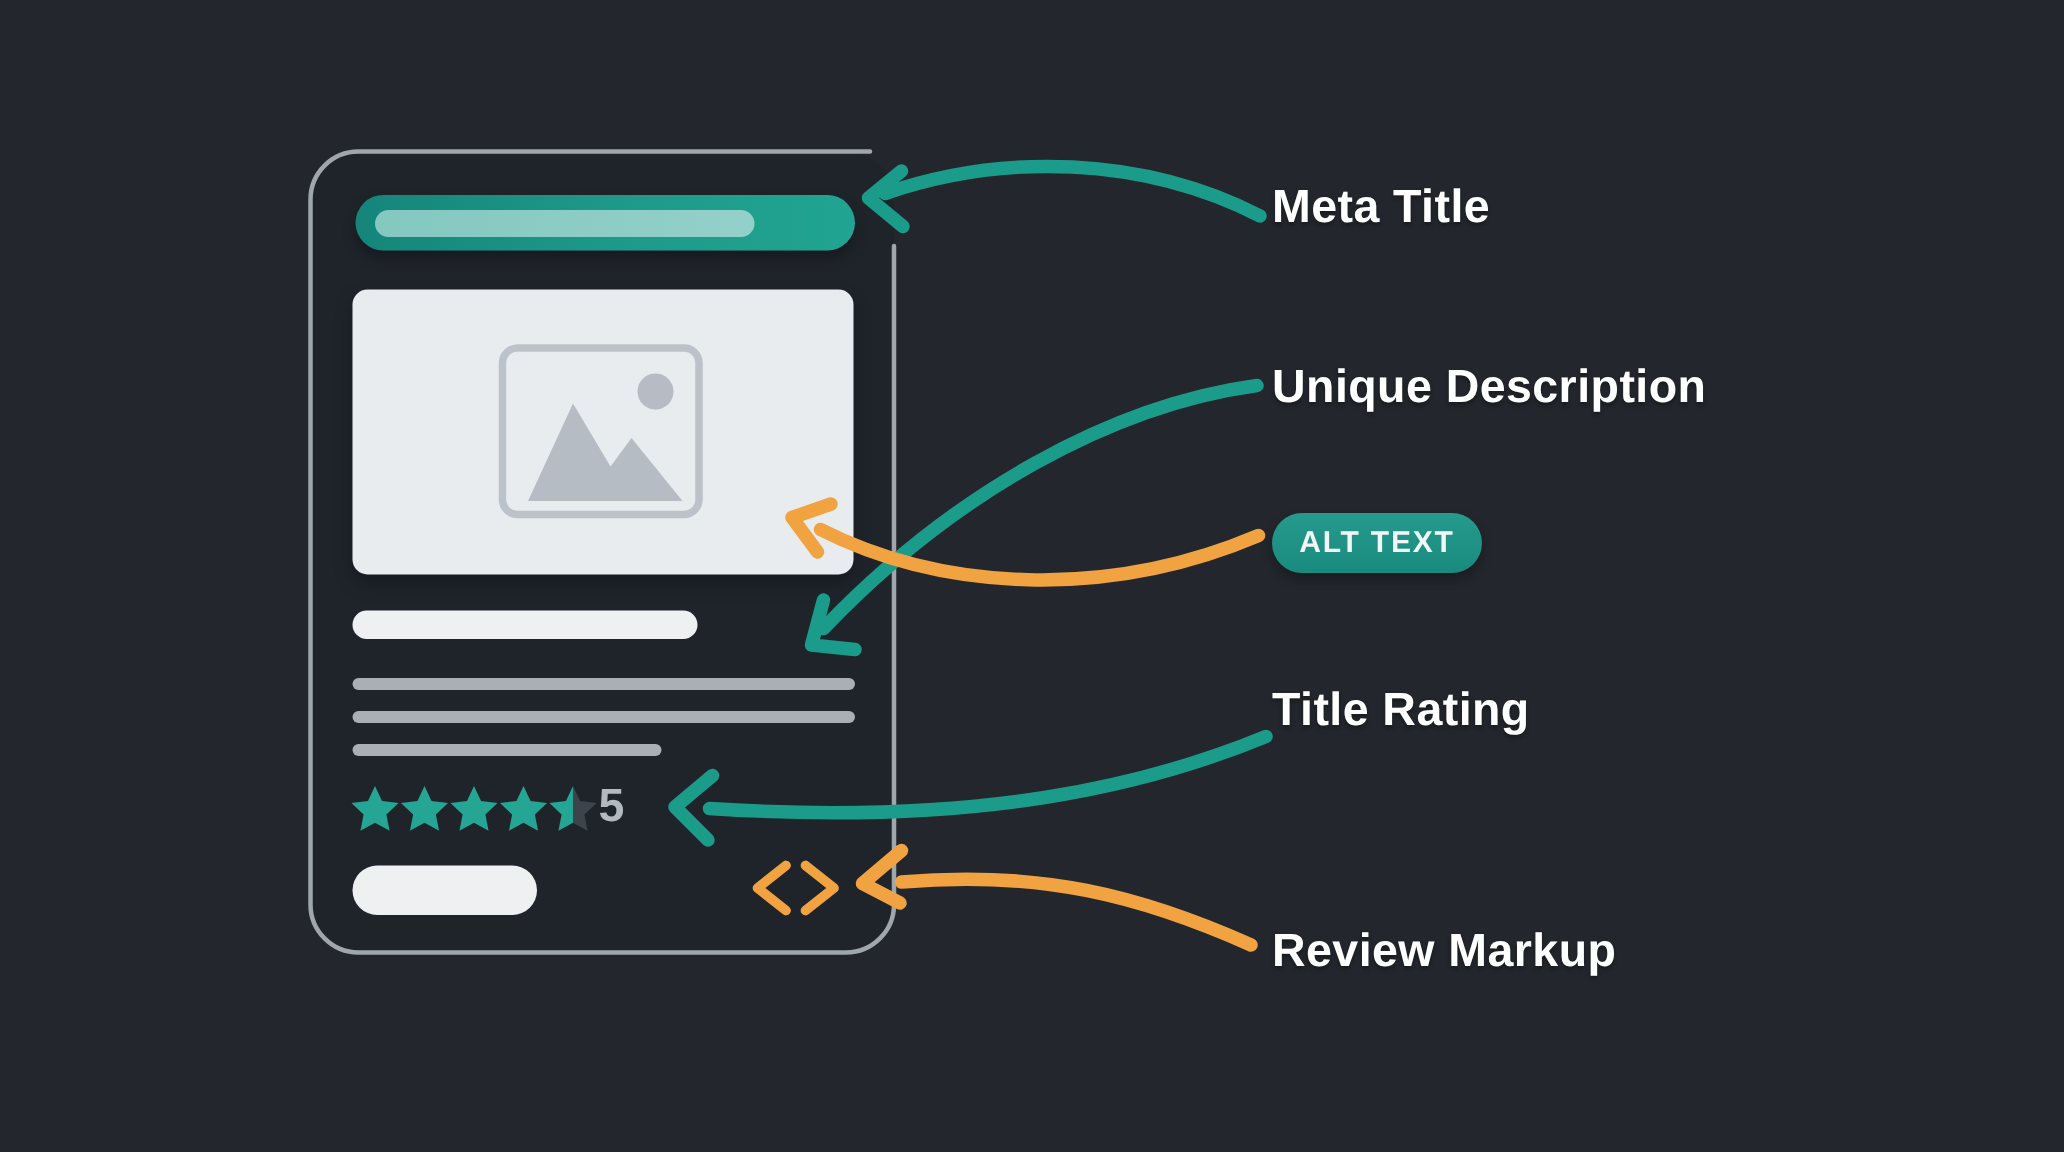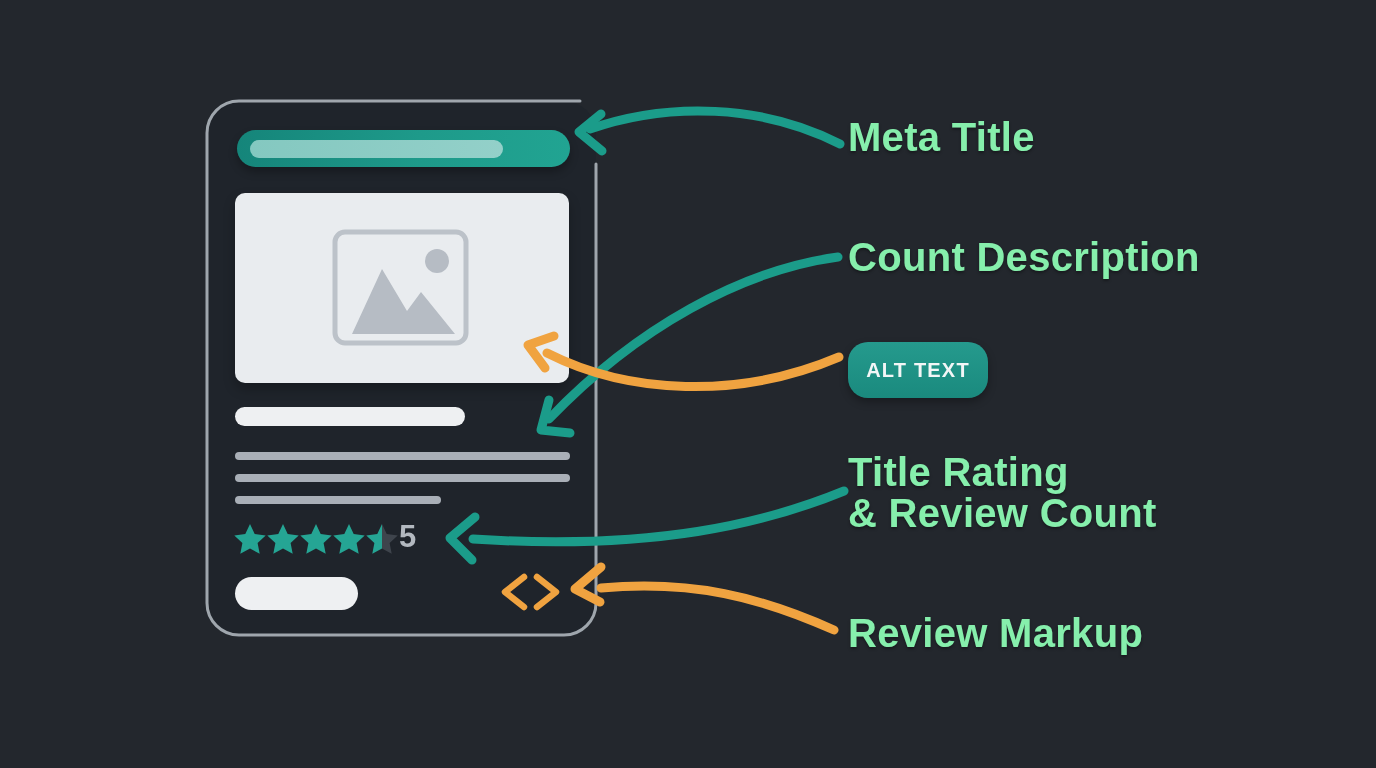--- a/index.html
+++ b/index.html
@@ -68,37 +68,37 @@
   }
   .cta-button {
     left: 235px; top: 577px;
     width: 123px; height: 33px;
     border-radius: 17px;
     background: #eef0f2;
   }
 
   
   .anno-label {
-    color: #86efac;
-    font-size: 40px;
+    color: #ffffff;
+    font-size: 31px;
     font-weight: 700;
     letter-spacing: 0.3px;
     line-height: 41px;
     white-space: nowrap;
     text-shadow: 0 2px 3px rgba(0,0,0,0.35);
   }
   .lbl-meta   { left: 848px; top: 117px; }
   .lbl-desc   { left: 848px; top: 237px; }
   .lbl-rating { left: 848px; top: 452px; }
   .lbl-schema { left: 848px; top: 613px; }
   .lbl-rating span { display: block; }
 
   .alt-badge {
     left: 848px; top: 342px;
-    width: 140px; height: 56px;
+    width: 140px; height: 40px;
     border-radius: 20px;
     background: linear-gradient(180deg, #259a8d, #1a8a7e);
     color: #f2f6f6;
     font-size: 20px;
     font-weight: 700;
     letter-spacing: 1.2px;
     display: flex;
     align-items: center;
     justify-content: center;
     box-shadow: 0 4px 8px rgba(0,0,0,0.3);
@@ -147,27 +147,26 @@
       <path d="M83.0 2.0L87.7 12.0L98.7 13.4L90.6 21.0L92.7 31.8L83.0 26.5L73.3 31.8L75.4 21.0L67.3 13.4L78.3 12.0Z" fill="#25a594"></path>
       <path d="M116.0 2.0L120.7 12.0L131.7 13.4L123.6 21.0L125.7 31.8L116.0 26.5L106.3 31.8L108.4 21.0L100.3 13.4L111.3 12.0Z" fill="#25a594"></path>
       <path d="M149.0 2.0L153.7 12.0L164.7 13.4L156.6 21.0L158.7 31.8L149.0 26.5L139.3 31.8L141.4 21.0L133.3 13.4L144.3 12.0Z" fill="url(#half-star-grad)"></path>
     </svg>
   <span class="abs review-count">5</span>
 
   <div class="abs cta-button"></div>
 
   <div class="abs anno-label lbl-meta">Meta Title</div>
 
-  <div class="abs anno-label lbl-desc">Count Description</div>
+  <div class="abs anno-label lbl-desc">Unique Description</div>
 
   <div class="abs alt-badge">ALT TEXT</div>
 
   <div class="abs anno-label lbl-rating">
     <span>Title Rating</span>
-    <span>&amp; Review Count</span>
   </div>
 
   <div class="abs anno-label lbl-schema">Review Markup</div>
 
   <svg class="overlay" width="1376" height="768" viewBox="0 0 1376 768">
 
     <path d="M 580 101
              L 239 101 A 32 32 0 0 0 207 133
              L 207 603 A 32 32 0 0 0 239 635
              L 564 635 A 32 32 0 0 0 596 603

